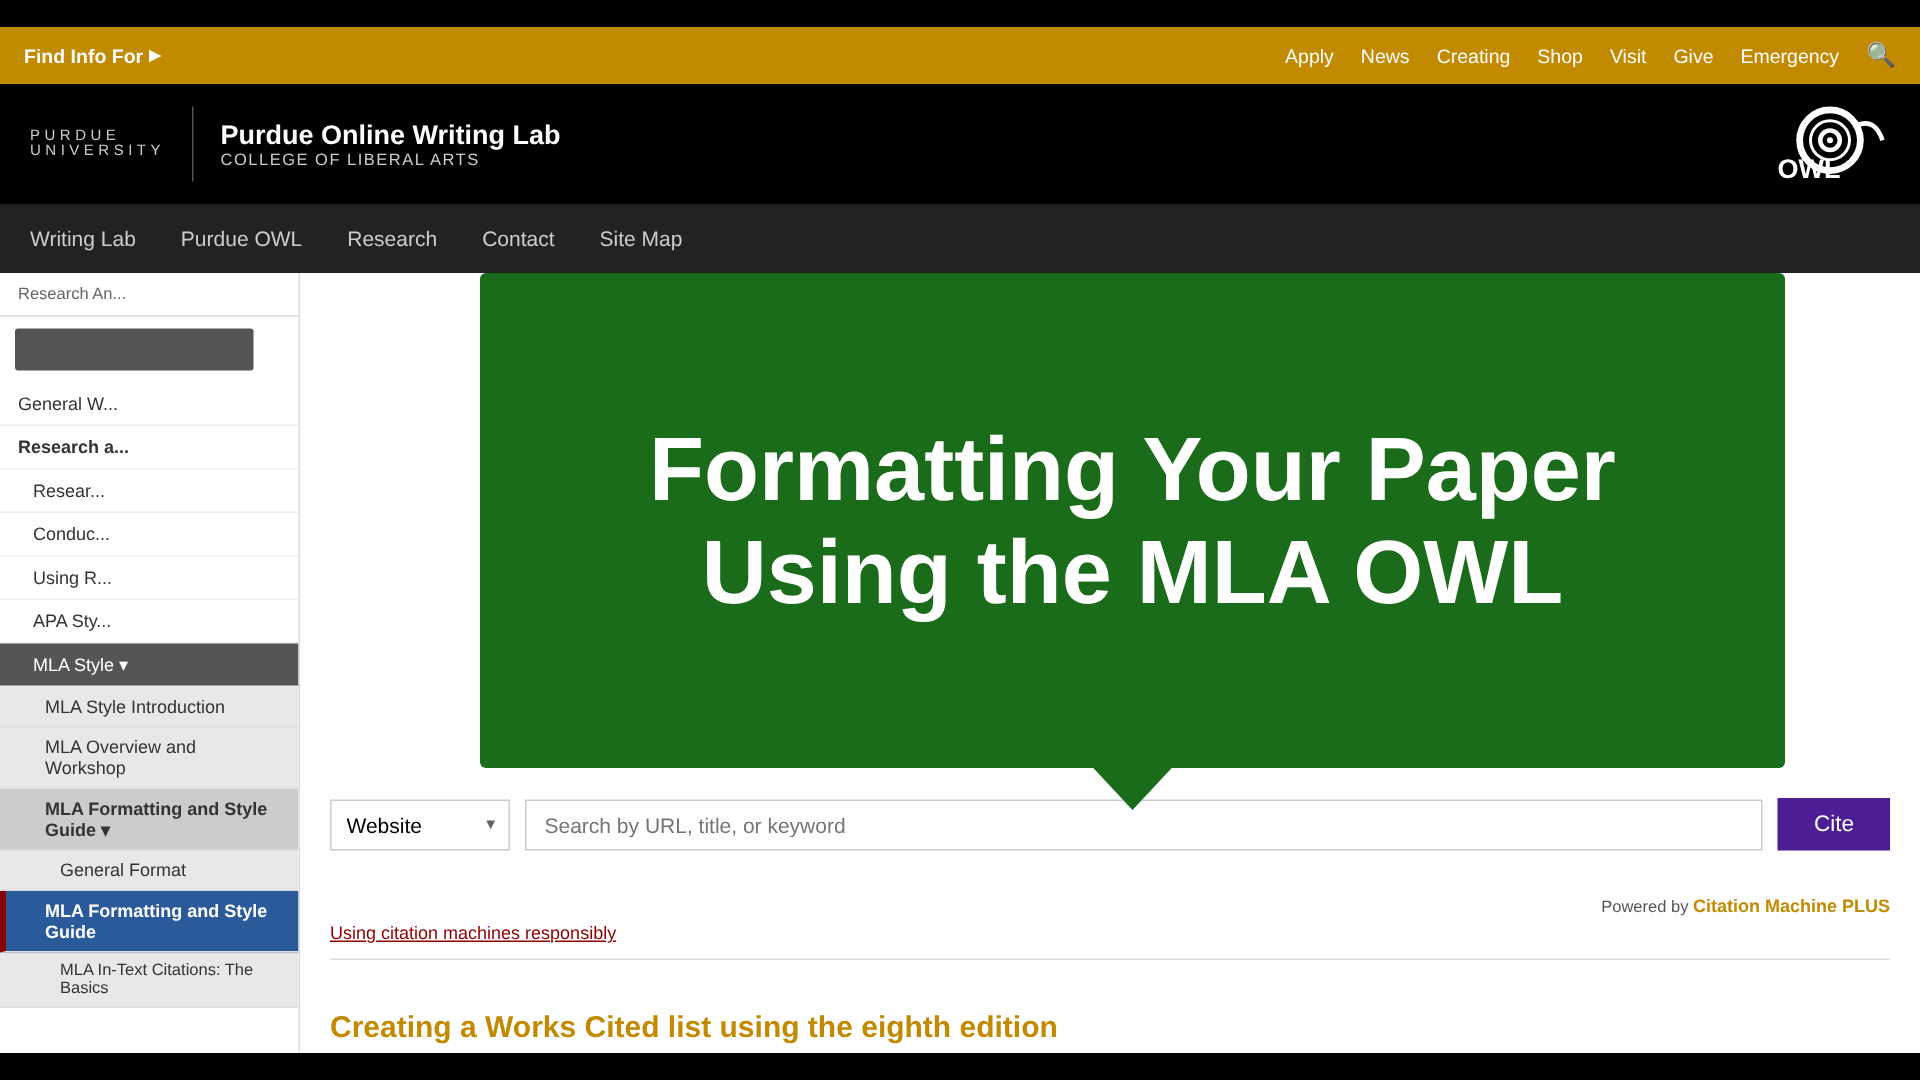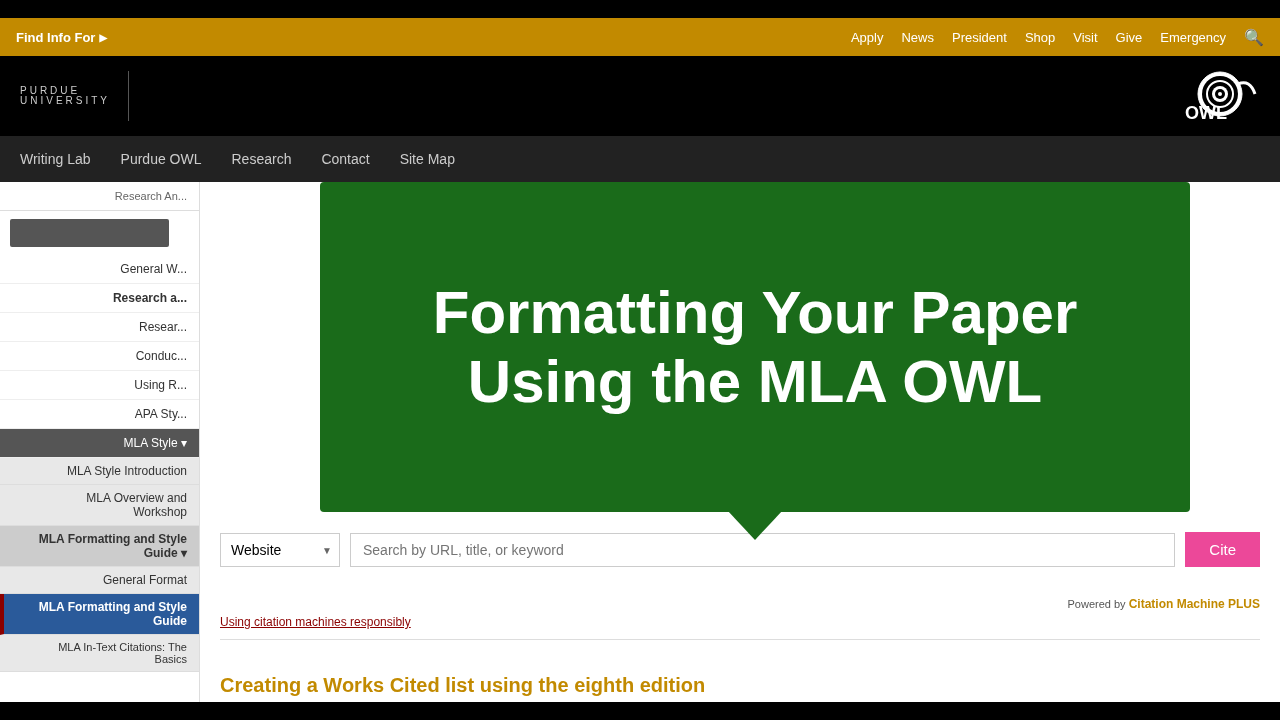--- a/index.html
+++ b/index.html
@@ -66,21 +66,20 @@
       position: relative;
     }
 
     
     .sidebar {
       width: 200px;
       background: #fff;
       border-right: 1px solid #ddd;
       overflow: hidden;
       flex-shrink: 0;
-      text-align: right;
     }
     .breadcrumb-area {
       padding: 8px 12px;
       font-size: 11px;
       color: #666;
       border-bottom: 1px solid #ddd;
     }
     .sidebar-search {
       margin: 8px 10px;
       width: 80%;
@@ -181,21 +180,21 @@
       pointer-events: none;
     }
     .cite-input {
       flex: 1;
       padding: 8px 12px;
       border: 1px solid #ccc;
       font-size: 14px;
       color: #999;
     }
     .cite-btn {
-      background: #ec4899;
+      background: #4c1d95;
       color: #fff;
       border: none;
       padding: 9px 24px;
       font-size: 15px;
       cursor: pointer;
       font-weight: 500;
     }
     .citation-note {
       color: #8b0000;
       font-size: 12px;
@@ -226,36 +225,40 @@
 <div class="black-bar-top"></div>
 
 <div class="top-nav">
   <div class="top-nav-left">
     <span>Find Info For</span>
     <span class="arrow">▶</span>
   </div>
   <div class="top-nav-right">
     <a>Apply</a>
     <a>News</a>
-    <a>President</a>
+    <a>Creating</a>
     <a>Shop</a>
     <a>Visit</a>
     <a>Give</a>
     <a>Emergency</a>
     <button class="search-icon-btn">🔍</button>
   </div>
 </div>
 
 <div class="header">
   <div class="header-left">
     <div class="purdue-logo">
       <span>PURDUE</span>
       <span>UNIVERSITY</span>
     </div>
     <div class="header-divider"></div>
+    <div class="owl-text">
+      <div class="main-title">Purdue Online Writing Lab</div>
+      <div class="sub-title">COLLEGE OF LIBERAL ARTS</div>
+    </div>
   </div>
   <div class="owl-logo">
     <svg width="80" height="60" viewBox="0 0 80 60">
 
       <circle cx="40" cy="30" r="22" fill="#fff" stroke="#fff" stroke-width="1"></circle>
       <circle cx="40" cy="30" r="18" fill="#000"></circle>
 
       <circle cx="40" cy="30" r="13" fill="none" stroke="#fff" stroke-width="2"></circle>
 
       <circle cx="40" cy="30" r="8" fill="#fff"></circle>

